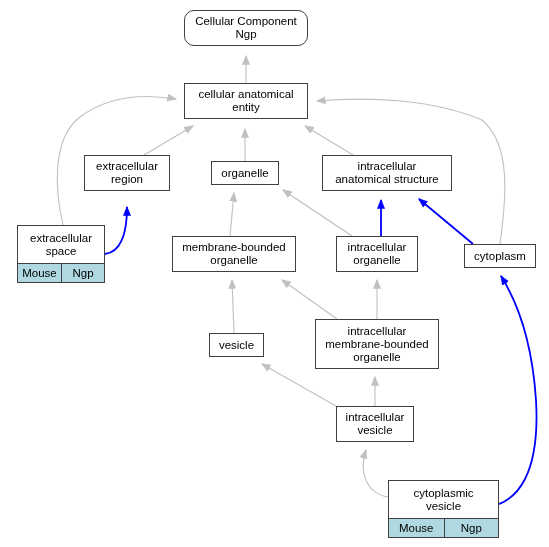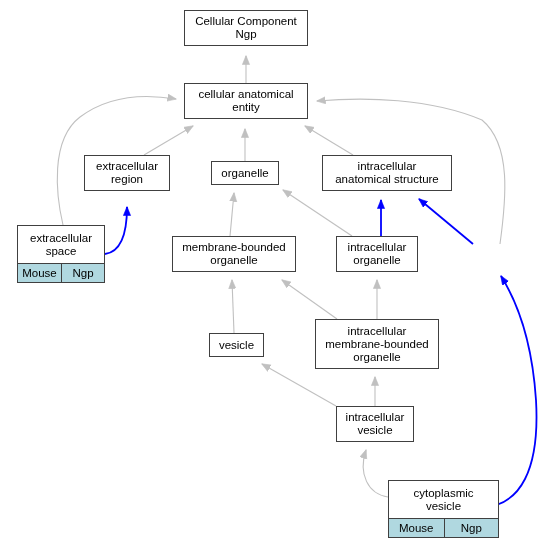--- a/index.html
+++ b/index.html
@@ -121,21 +121,21 @@
       <path d="M105,254 C120,252 127,236 127,207" marker-end="url(#ar-blue)"></path>
 
       <path d="M381,236 L381,200" marker-end="url(#ar-blue)"></path>
 
       <path d="M473,244 L419,199" marker-end="url(#ar-blue)"></path>
 
       <path d="M484,507 C520,505 540,470 536,400 C532,340 516,300 501,276" marker-end="url(#ar-blue)"></path>
     </g>
   </svg>
 
-  <div class="node" style="left:184px; top:10px; width:124px; height:36px;">
+  <div class="node" style="left:184px; top:10px; width:124px; height:36px;border-radius:10px;">
     <div class="title">Cellular Component
 Ngp</div>
   </div>
 
   <div class="node" style="left:184px; top:83px; width:124px; height:36px;">
     <div class="title">cellular anatomical
 entity</div>
   </div>
 
   <div class="node" style="left:84px; top:155px; width:86px; height:36px;">
@@ -164,20 +164,23 @@
   <div class="node" style="left:172px; top:236px; width:124px; height:36px;">
     <div class="title">membrane-bounded
 organelle</div>
   </div>
 
   <div class="node" style="left:336px; top:236px; width:82px; height:36px;">
     <div class="title">intracellular
 organelle</div>
   </div>
 
+  <div class="node" style="left:464px; top:244px; width:72px; height:24px;">
+    <div class="title">cytoplasm</div>
+  </div>
 
   <div class="node" style="left:209px; top:333px; width:55px; height:24px;">
     <div class="title">vesicle</div>
   </div>
 
   <div class="node" style="left:315px; top:319px; width:124px; height:50px;">
     <div class="title">intracellular
 membrane-bounded
 organelle</div>
   </div>

